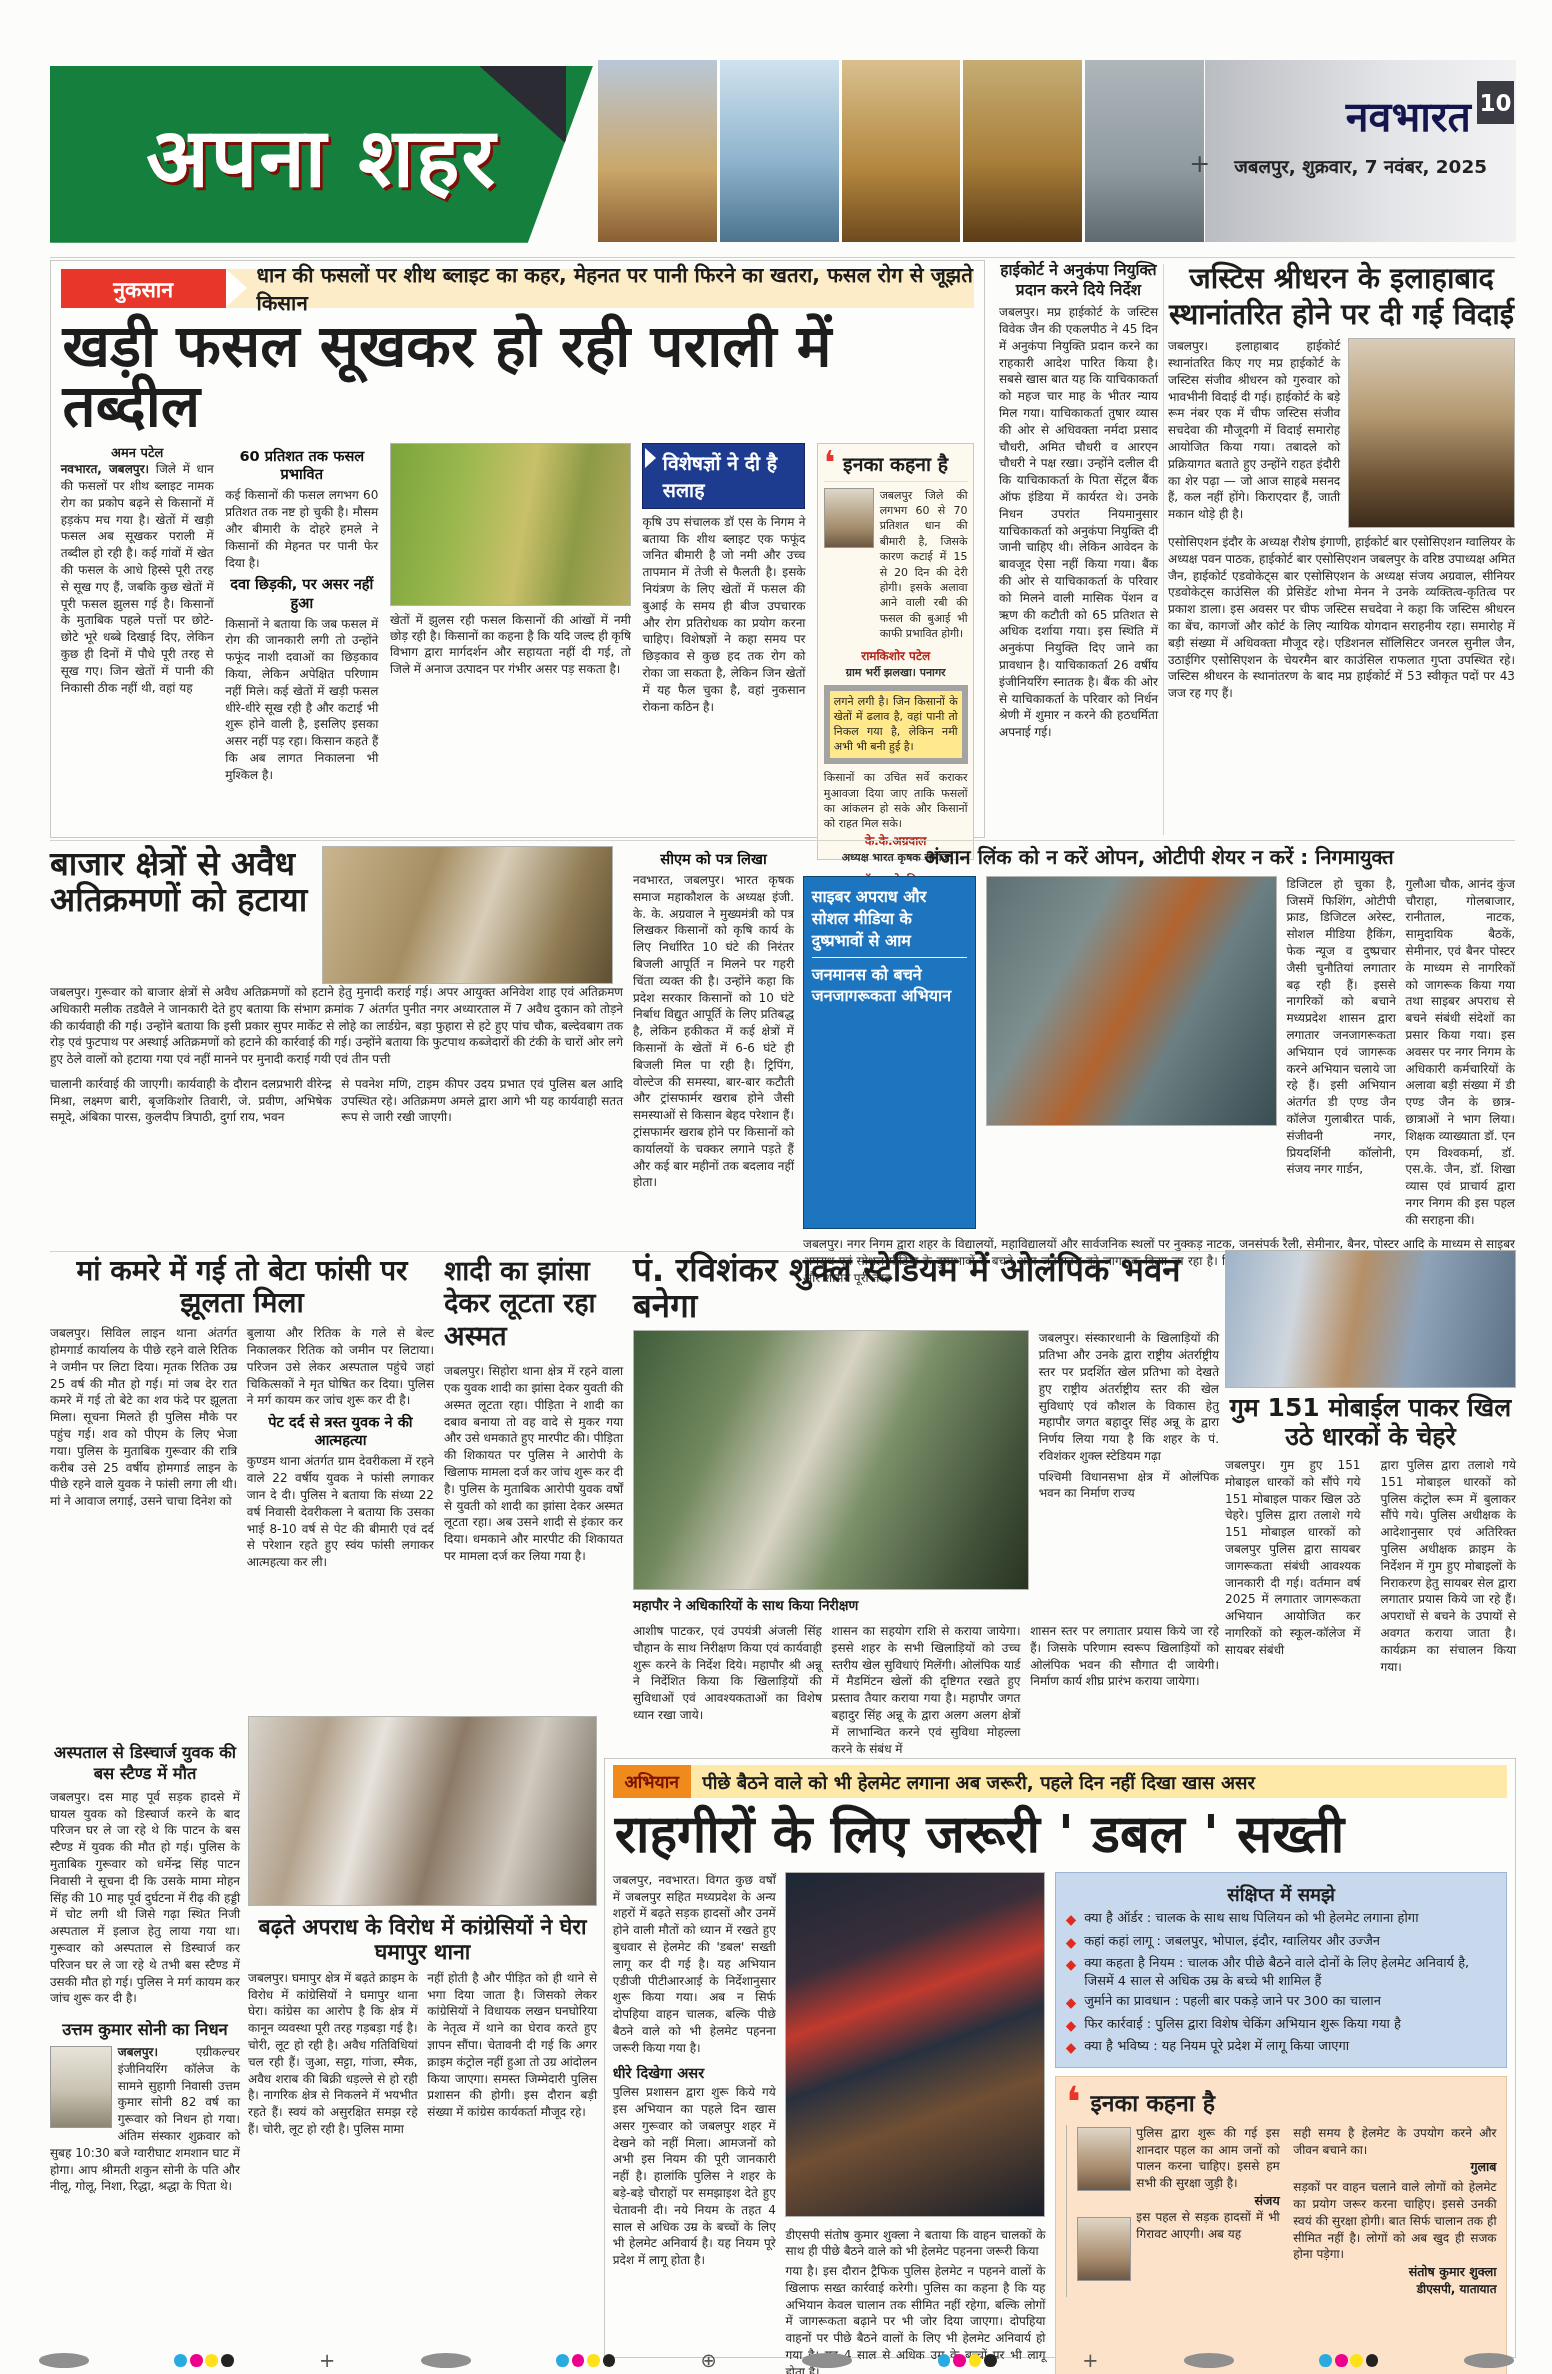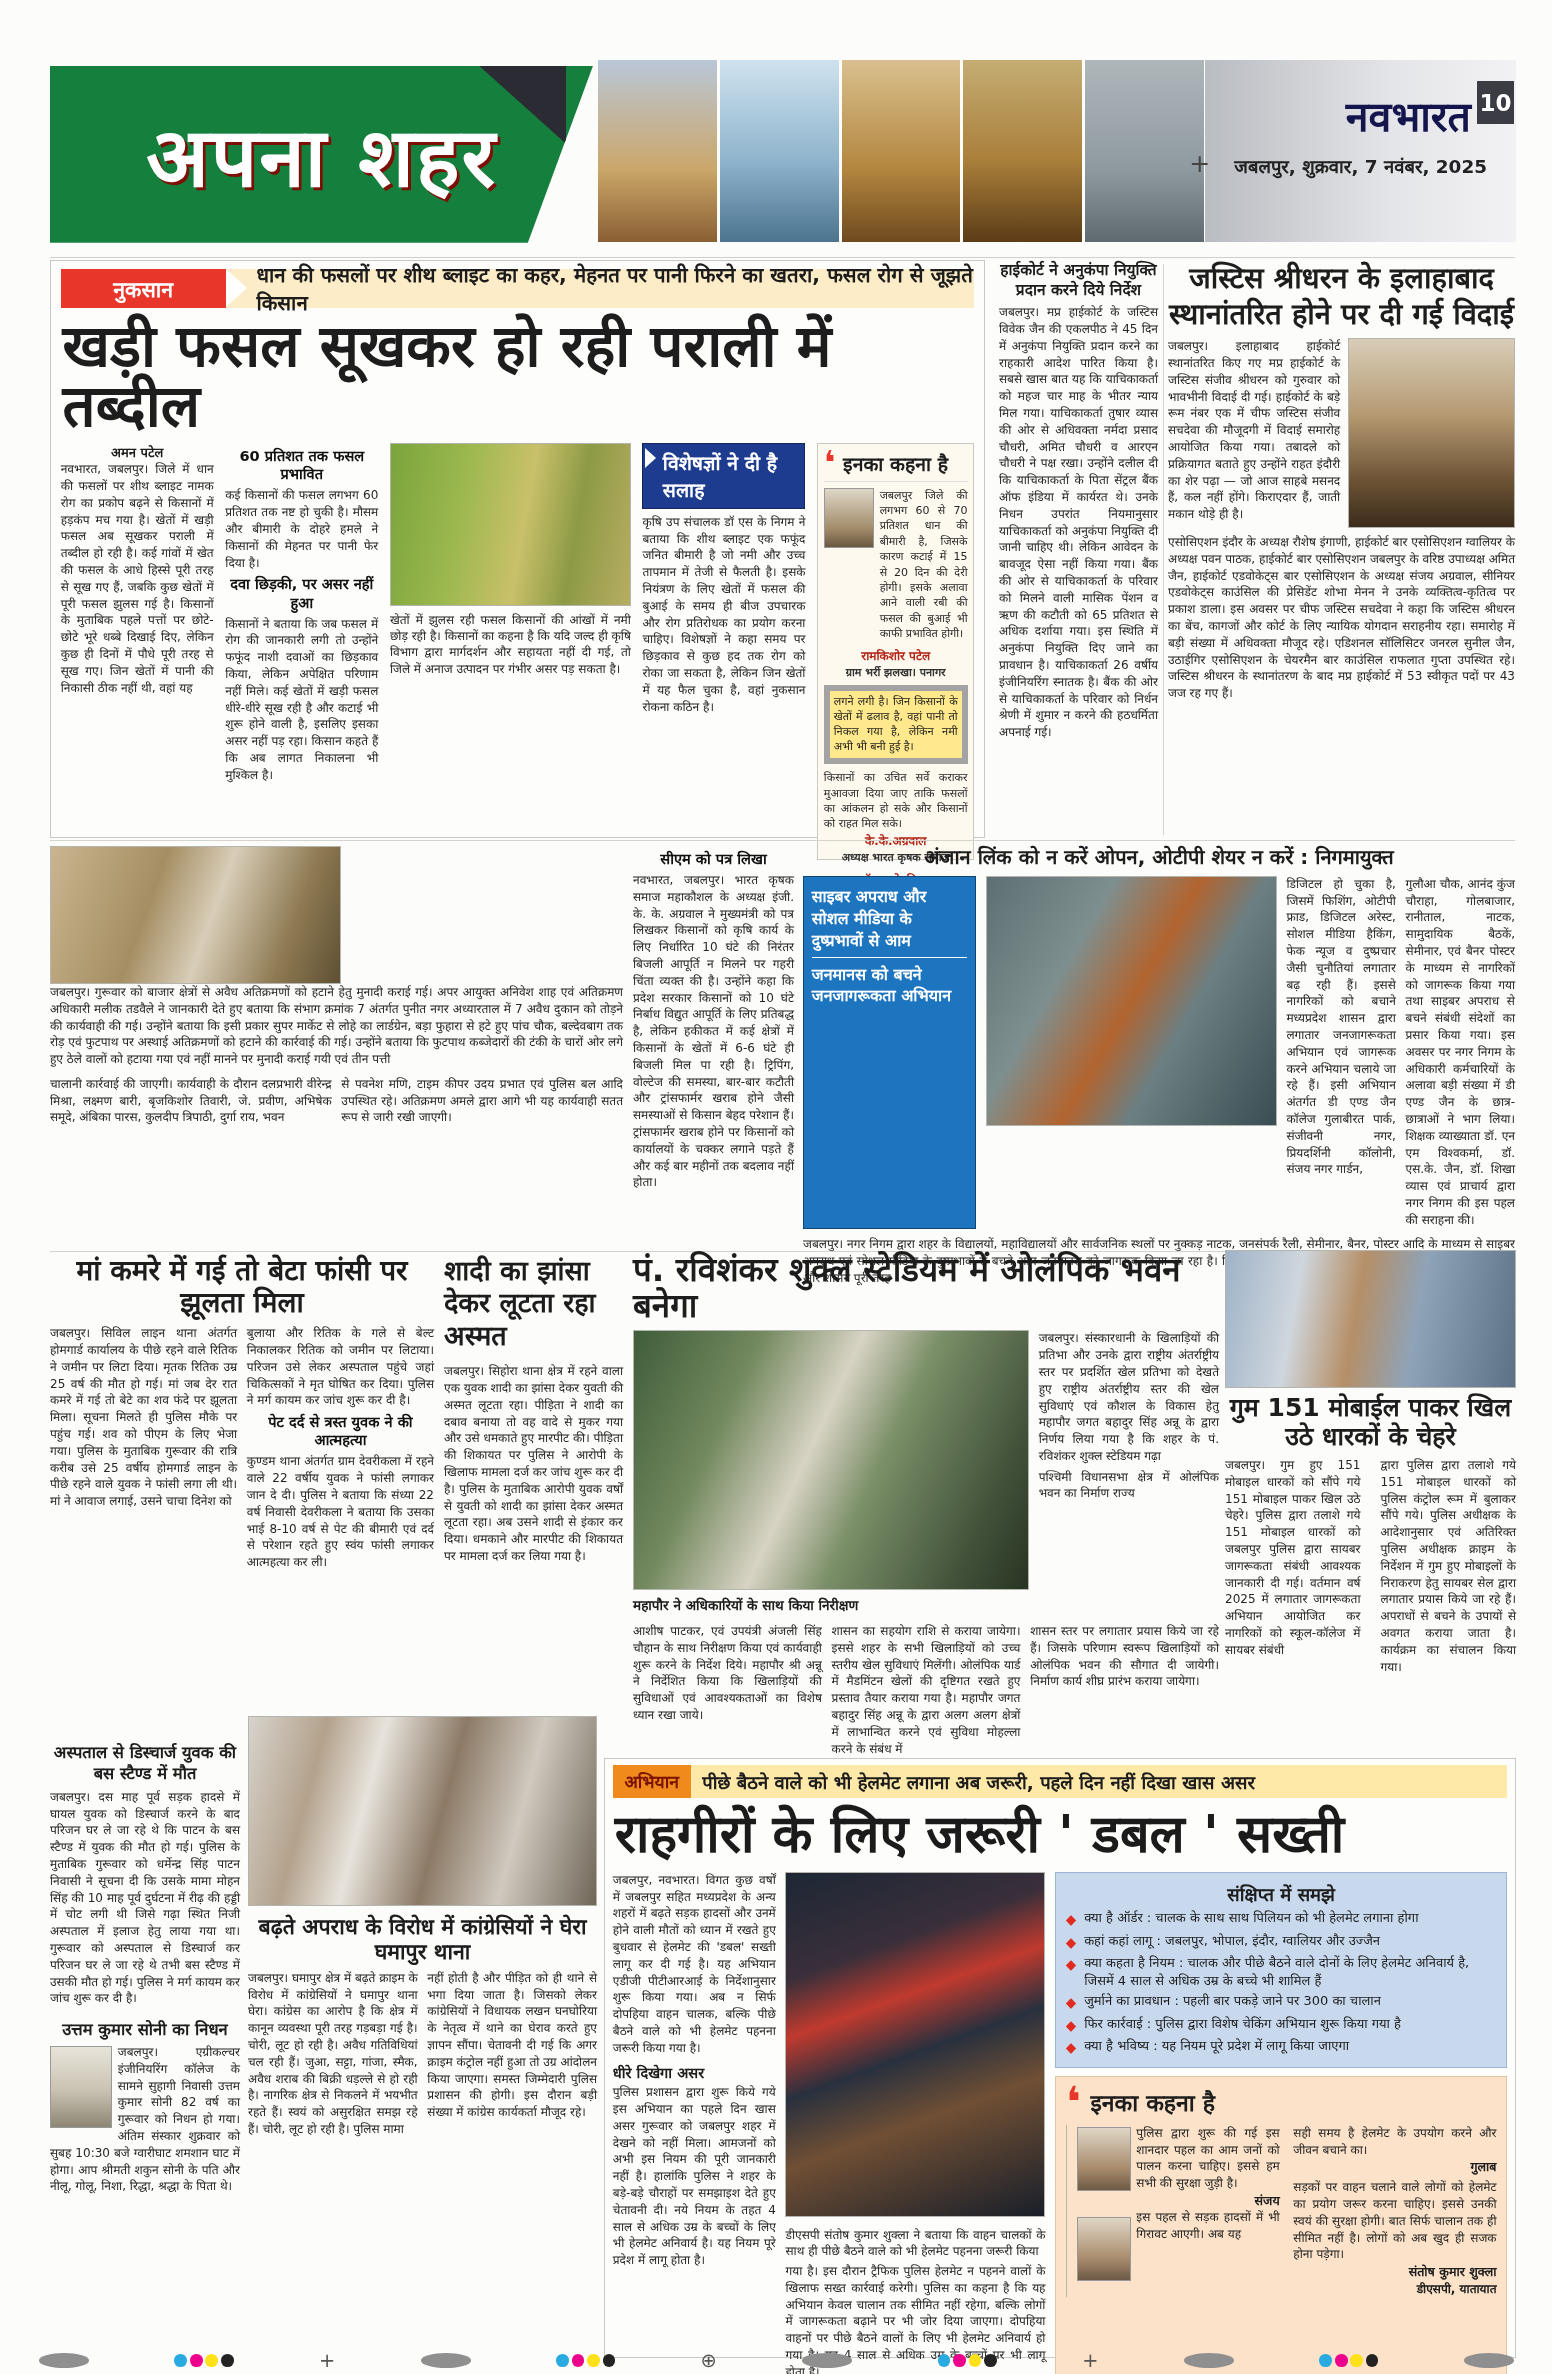--- a/index.html
+++ b/index.html
@@ -27,21 +27,21 @@
   .hdr-pageno { position:absolute; right:1.9px; top:21.3px; width:37px; height:43px; background:#3c3c44; color:#fff;
                 font-size:23px; font-weight:700; display:flex; align-items:center; justify-content:center; }
   .hdr-date { position:absolute; right:29px; top:93px; font-size:18.4px; font-weight:700; color:#222; }
   .hdr-plus { position:absolute; left:-45px; top:-3.9px; font-size:25px; font-weight:400; color:#444; }
   .hdr-rule { position:absolute; left:0; bottom:-7.8px; width:100%; border-bottom:1.9px solid #cfcfcb; }
 
   
   .story { position:absolute; }
   .bordered { border:1.9px solid #c9c9c4; background:#fdfdfb; }
   .btxt { font-size:12px; line-height:1.4; text-align:justify; color:#262626; }
-  .btxt b { font-weight:400; }
+  .btxt b { font-weight:700; }
   .subhead { font-weight:800; text-align:center; font-size:14.6px; line-height:1.25; margin:3.9px 0; color:#111; }
   .photo { position:relative; background:#ccc; border:1px solid #b5b5af; }
   .cap { font-size:12px; line-height:1.35; text-align:justify; color:#262626; }
   .vline { position:absolute; width:0; border-left:1px solid #d4d4cf; }
   .hline { position:absolute; height:0; border-top:1px solid #d4d4cf; }
 
   
   .farm { top:260px; left:50px; width:935px; height:578px; padding:7.8px 9.7px; }
   .kicker { display:flex; height:39px; align-items:stretch; background:#fcecc7; }
   .kicker-label { background:#e8372a; color:#fff; font-weight:800; font-size:21.3px; width:165px;
@@ -263,20 +263,23 @@
       <div class="btxt">जबलपुर। इलाहाबाद हाईकोर्ट स्थानांतरित किए गए मप्र हाईकोर्ट के जस्टिस संजीव श्रीधरन को गुरुवार को भावभीनी विदाई दी गई। हाईकोर्ट के बड़े रूम नंबर एक में चीफ जस्टिस संजीव सचदेवा की मौजूदगी में विदाई समारोह आयोजित किया गया। तबादले को प्रक्रियागत बताते हुए उन्होंने राहत इंदौरी का शेर पढ़ा — जो आज साहबे मसनद हैं, कल नहीं होंगे। किराएदार हैं, जाती मकान थोड़े ही है।</div>
       <div class="photo judge-photo"></div>
     </div>
     <div class="btxt" style="margin-top:5.8px">एसोसिएशन इंदौर के अध्यक्ष रौशेष इंगाणी, हाईकोर्ट बार एसोसिएशन ग्वालियर के अध्यक्ष पवन पाठक, हाईकोर्ट बार एसोसिएशन जबलपुर के वरिष्ठ उपाध्यक्ष अमित जैन, हाईकोर्ट एडवोकेट्स बार एसोसिएशन के अध्यक्ष संजय अग्रवाल, सीनियर एडवोकेट्स काउंसिल की प्रेसिडेंट शोभा मेनन ने उनके व्यक्तित्व-कृतित्व पर प्रकाश डाला। इस अवसर पर चीफ जस्टिस सचदेवा ने कहा कि जस्टिस श्रीधरन का बेंच, कागजों और कोर्ट के लिए न्यायिक योगदान सराहनीय रहा। समारोह में बड़ी संख्या में अधिवक्ता मौजूद रहे। एडिशनल सॉलिसिटर जनरल सुनील जैन, उठाईगिर एसोसिएशन के चेयरमैन बार काउंसिल राफलात गुप्ता उपस्थित रहे। जस्टिस श्रीधरन के स्थानांतरण के बाद मप्र हाईकोर्ट में 53 स्वीकृत पदों पर 43 जज रह गए हैं।</div>
   </div>
 
   <div class="hline" style="left:50px; top:840px; width:1465px;"></div>
 
   <div class="story bazar">
     <div class="bazar-top">
+      <div style="width:262px; flex:none;">
+        <div class="bazar-headline">बाजार क्षेत्रों से अवैध अतिक्रमणों को हटाया</div>
+      </div>
       <div class="photo bazar-photo"></div>
     </div>
     <div class="btxt">जबलपुर। गुरूवार को बाजार क्षेत्रों से अवैध अतिक्रमणों को हटाने हेतु मुनादी कराई गई। अपर आयुक्त अनिवेश शाह एवं अतिक्रमण अधिकारी मलीक तडवैले ने जानकारी देते हुए बताया कि संभाग क्रमांक 7 अंतर्गत पुनीत नगर अध्यारताल में 7 अवैध दुकान को तोड़ने की कार्यवाही की गई। उन्होंने बताया कि इसी प्रकार सुपर मार्केट से लोहे का लार्डग्रेन, बड़ा फुहारा से हटे हुए पांच चौक, बल्देवबाग तक रोड़ एवं फुटपाथ पर अस्थाई अतिक्रमणों को हटाने की कार्रवाई की गई। उन्होंने बताया कि फुटपाथ कब्जेदारों की टंकी के चारों ओर लगे हुए ठेले वालों को हटाया गया एवं नहीं मानने पर मुनादी कराई गयी एवं तीन पत्ती</div>
     <div class="bazar-cols">
       <div class="btxt">चालानी कार्रवाई की जाएगी। कार्यवाही के दौरान दलप्रभारी वीरेन्द्र मिश्रा, लक्ष्मण बारी, बृजकिशोर तिवारी, जे. प्रवीण, अभिषेक समूदे, अंबिका पारस, कुलदीप त्रिपाठी, दुर्गा राय, भवन</div>
       <div class="btxt">से पवनेश मणि, टाइम कीपर उदय प्रभात एवं पुलिस बल आदि उपस्थित रहे। अतिक्रमण अमले द्वारा आगे भी यह कार्यवाही सतत रूप से जारी रखी जाएगी।</div>
     </div>
   </div>
 
   <div class="story cmcol">

